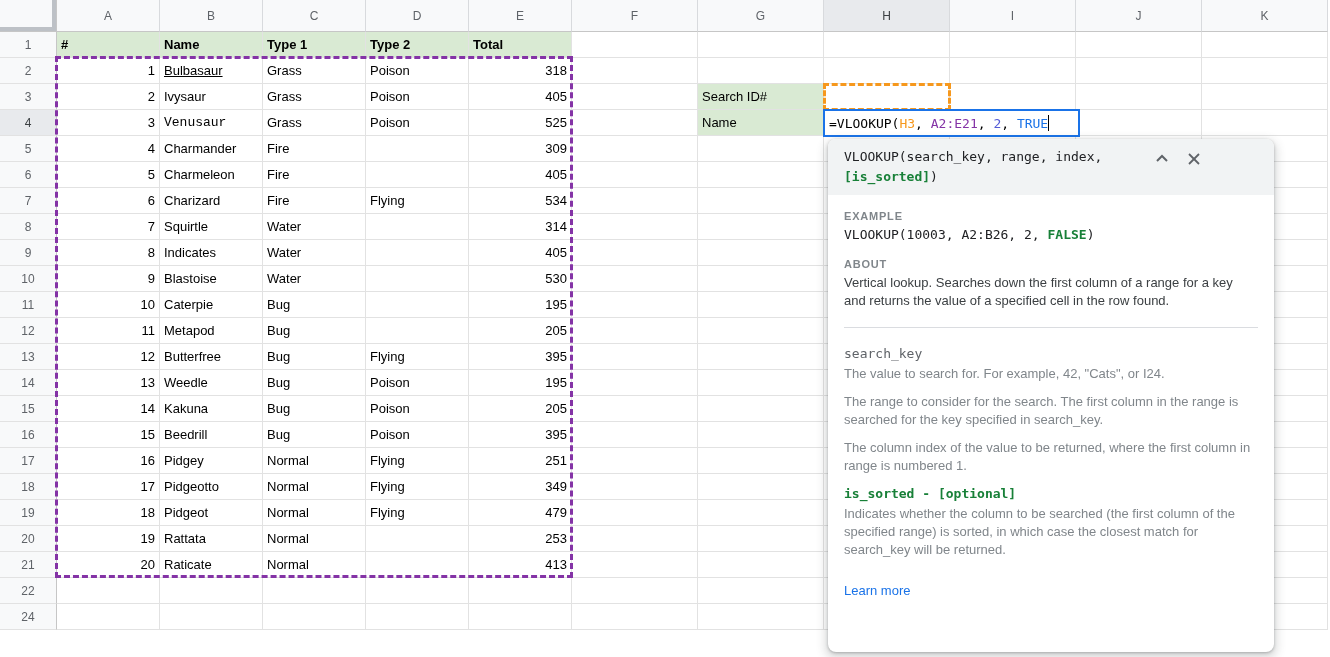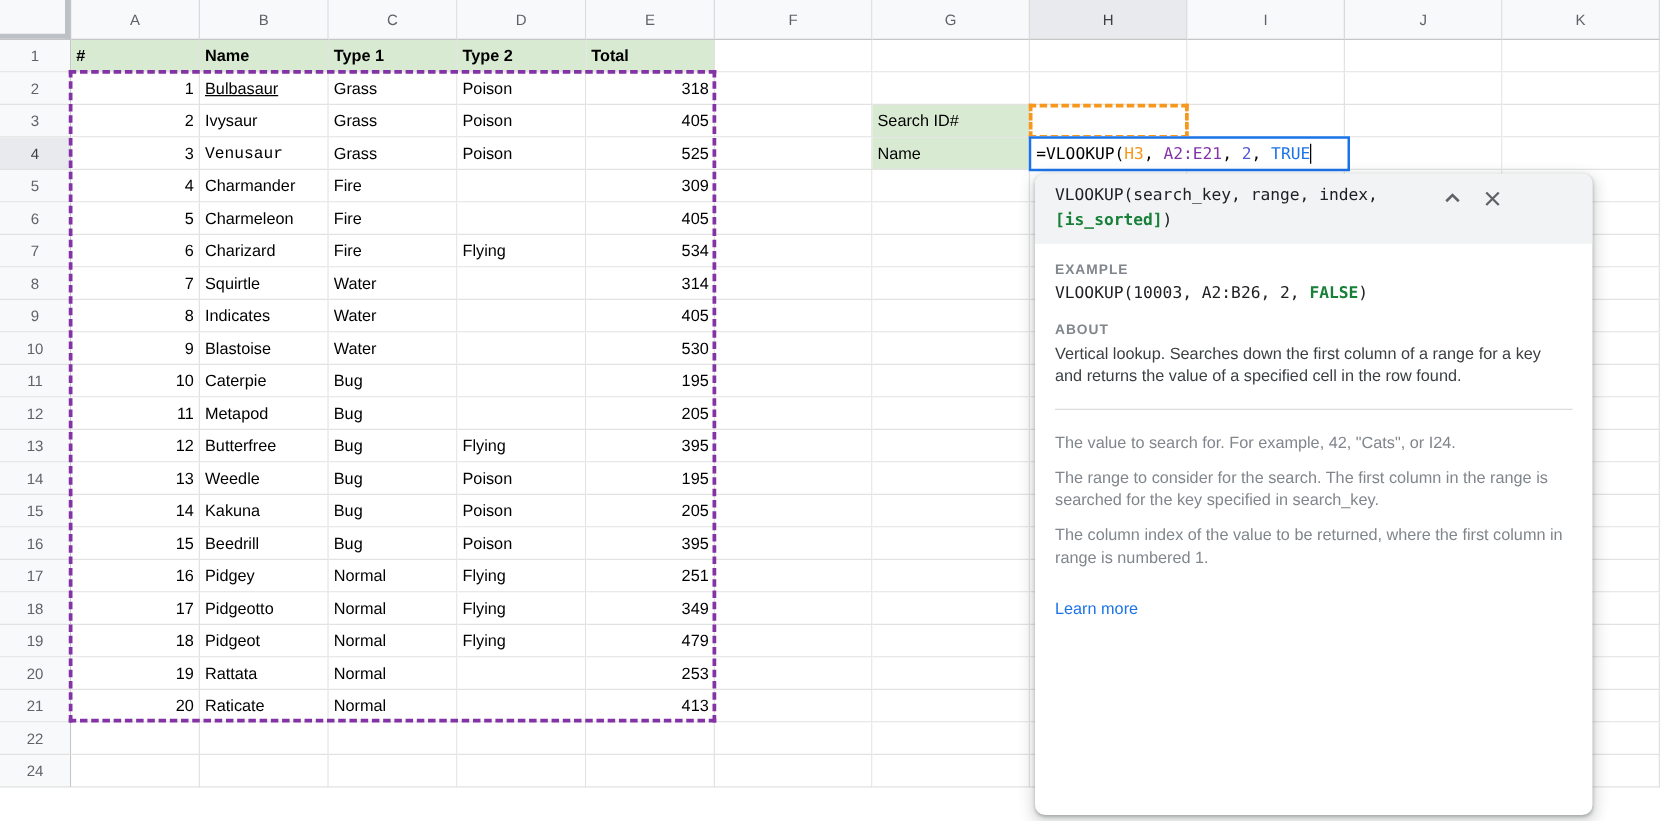--- a/index.html
+++ b/index.html
@@ -438,26 +438,31 @@
       </div>
     </div>
     <div class="popup-body">
       <div class="sec-label">EXAMPLE</div>
       <div class="code"><span>VLOOKUP(10003, A2:B26, 2, </span><span class="opt">FALSE</span><span>)</span></div>
       <div class="sec-label">ABOUT</div>
       <div class="about">Vertical lookup. Searches down the first column of a range for a key and returns the value of a specified cell in the row found.</div>
       <hr class="divider">
       <div>
           <div class="param">
+            <div class="pname">search_key</div>
             <div class="pdesc">The value to search for. For example, 42, "Cats", or I24.</div>
           </div>
           <div class="param">
             <div class="pdesc">The range to consider for the search. The first column in the range is searched for the key specified in search_key.</div>
           </div>
           <div class="param">
             <div class="pdesc">The column index of the value to be returned, where the first column in range is numbered 1.</div>
           </div>
+          <div class="param">
+            <div class="pname opt">is_sorted - [optional]</div>
+            <div class="pdesc">Indicates whether the column to be searched (the first column of the specified range) is sorted, in which case the closest match for search_key will be returned.</div>
+          </div>
         </div>
       <a class="learn">Learn more</a>
     </div>
   </div>
 
 </div>
 
 </body></html>

